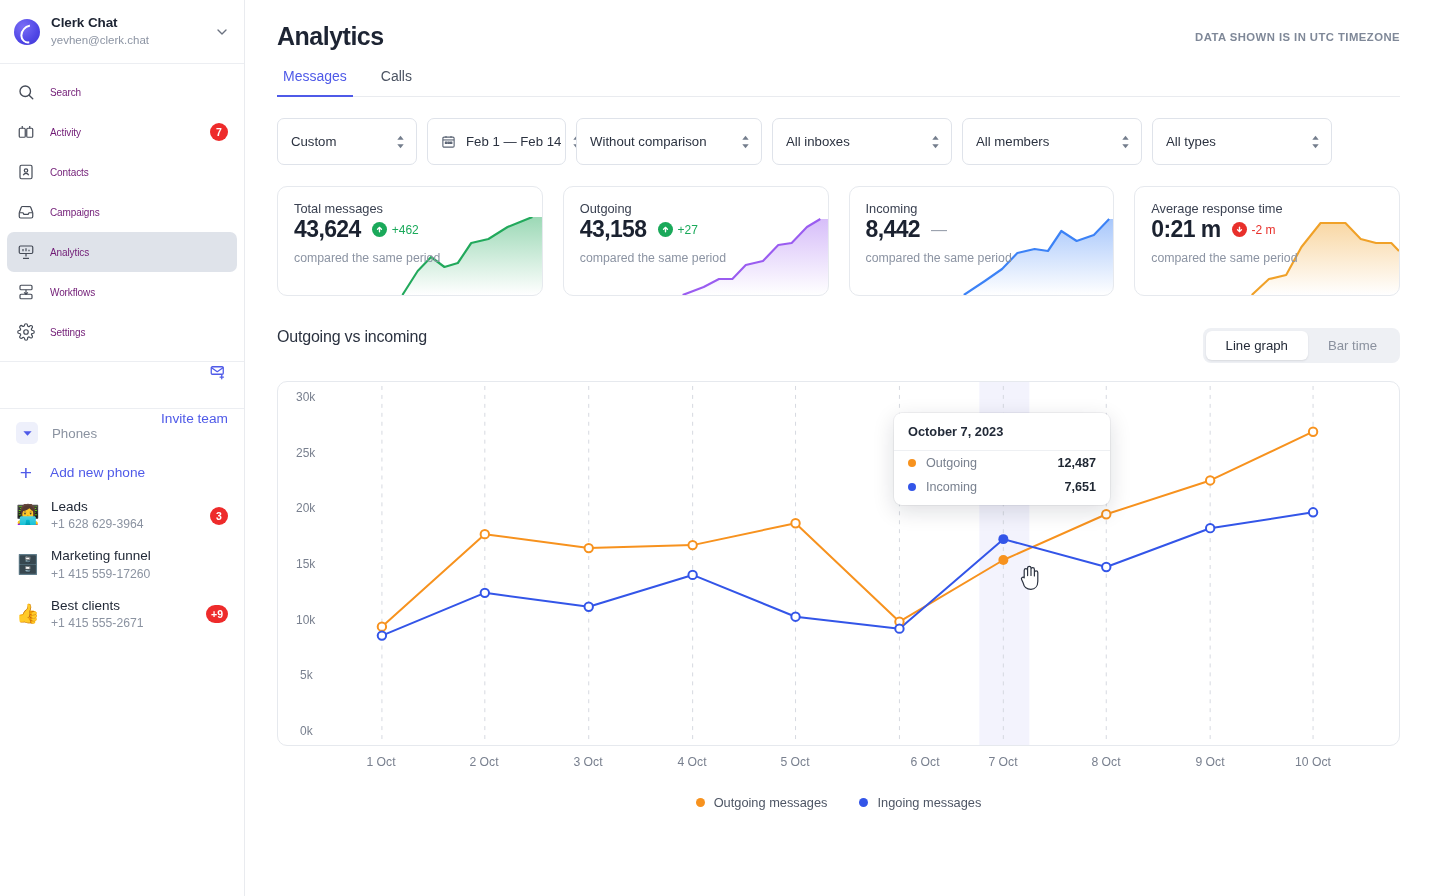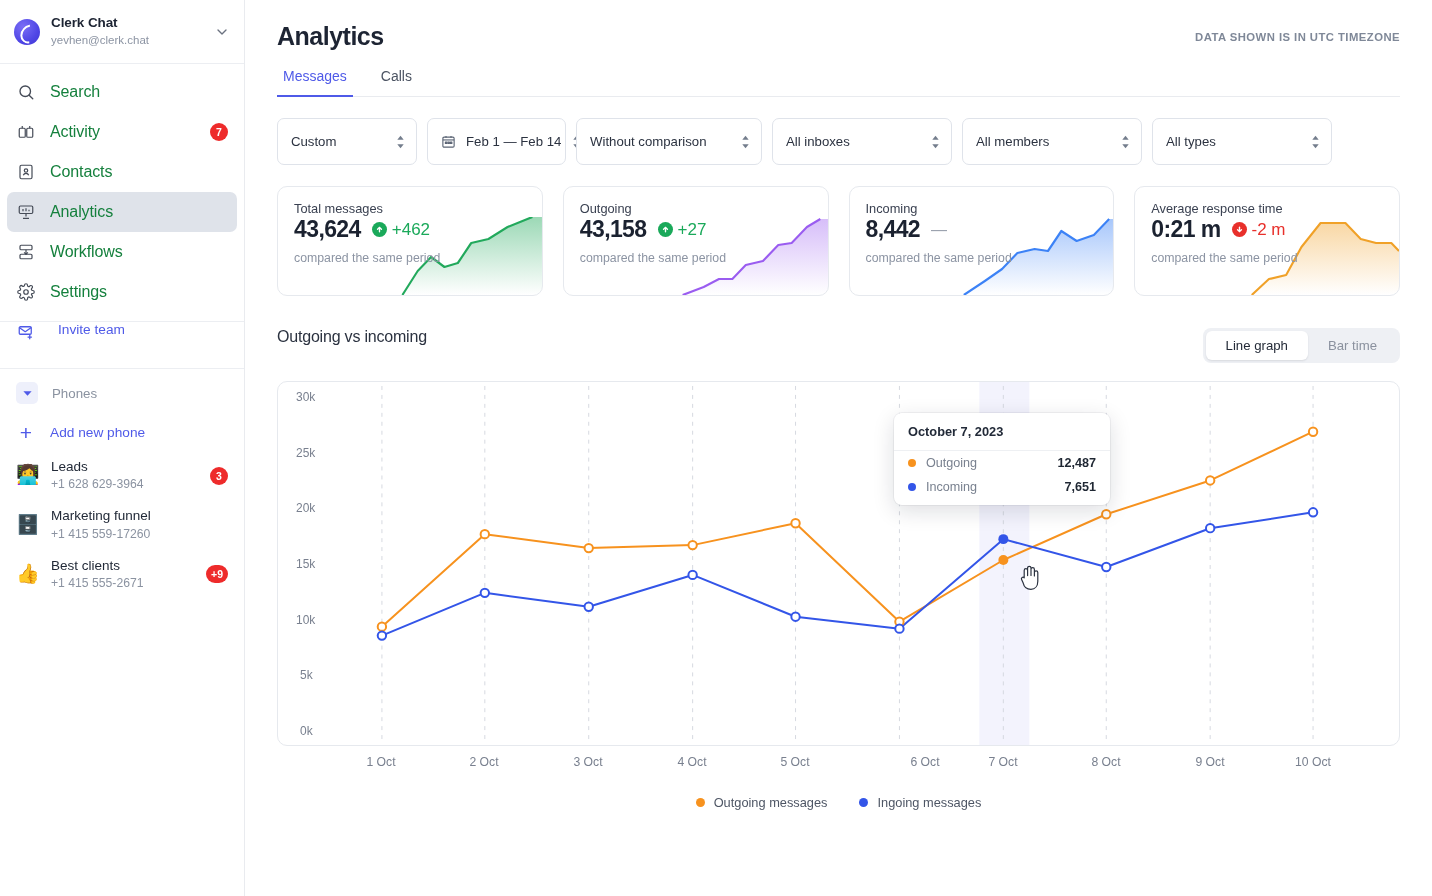--- a/index.html
+++ b/index.html
@@ -43,33 +43,33 @@
   .ws-chev { width: 16px; height: 16px; color: #6b7280; flex: 0 0 16px; }
 
   .nav { padding: 8px 7px 0 7px; }
   .nav-item {
     display: flex; align-items: center; gap: 14px;
     height: 40px; padding: 0 9px; border-radius: 7px;
     cursor: pointer; position: relative;
   }
   .nav-item.active { background: #dfe3ea; }
   .nav-item .ico { width: 20px; height: 20px; flex: 0 0 20px; color: #454b57; display:flex; align-items:center; justify-content:center;}
-  .nav-item .lbl { font-size: 16px; color: #15803d; letter-spacing: -0.1px; }
+  .nav-item .lbl { font-size: 10px; color: #701a75; letter-spacing: -0.1px; }
   .badge {
     margin-left: auto; background: #ee2b2b; color: #fff;
     font-size: 10.5px; font-weight: 700; border-radius: 999px;
     min-width: 18px; height: 18px; display: flex; align-items: center;
     justify-content: center; padding: 0 5px;
   }
 
   .sep { height: 1px; background: #eceef2; margin: 9px 0 0 0; }
 
   .invite {
-    display: flex; align-items: flex-start; gap: 22px;
-    height: 46px; margin: 0 7px; padding: 0 9px; border-radius: 7px; cursor: pointer;
+    display: flex; align-items: flex-end; gap: 29px;
+    height: 46px; margin: 0 7px; padding: 0 9px; border-radius: 7px; cursor: pointer; flex-direction: column;
   }
   .invite .ico { width: 20px; height: 20px; color: #4f5ae8; flex: 0 0 20px; display:flex;align-items:center;justify-content:center;}
   .invite .lbl { font-size: 13.7px; color: #4f5ae8; font-weight: 500; }
 
   .phones-hdr {
     display: flex; align-items: center; gap: 14px;
     height: 40px; margin: 4px 7px 0 7px; padding: 0 9px; cursor: pointer; border-radius:7px;
   }
   .phones-chip {
     width: 22px; height: 22px; border-radius: 5px; background: #eef0fb;
@@ -126,21 +126,21 @@
   .cal-ico { width: 15px; height: 15px; color: #5b6474; flex:0 0 15px; }
 
   .cards { display: flex; gap: 20px; margin-top: 21px; }
   .card {
     flex: 1; height: 110px; border: 1px solid #e6e9ee; border-radius: 10px;
     background: #fff; position: relative; overflow: hidden; padding: 14px 16px;
   }
   .card-title { font-size: 12.8px; color: #3a4151; position: relative; z-index: 2; }
   .card-row { display: flex; align-items: center; gap: 11px; position: relative; z-index: 2; }
   .card-value { font-size: 23px; font-weight: 700; color: #1b2230; letter-spacing: -0.6px; }
-  .delta { display: flex; align-items: center; gap: 5px; font-size: 17px; font-weight: 500; }
+  .delta { display: flex; align-items: center; gap: 5px; font-size: 12px; font-weight: 500; }
   .delta.up { color: #1aa95a; }
   .delta.down { color: #e8302b; }
   .delta.flat { color: #9aa1ad; font-size: 16px; }
   .dot-ico { width: 15px; height: 15px; border-radius: 50%; display: flex; align-items: center; justify-content: center; flex:0 0 15px; }
   .dot-ico.up { background: #1aa95a; }
   .dot-ico.down { background: #e8302b; }
   .card-sub { font-size: 12.3px; color: #8c94a3; margin-top: 8px; position: relative; z-index: 2; }
   .spark { position: absolute; right: 0; bottom: 0; width: 58%; height: 78px; z-index: 1; }
 
   .chart-head { display: flex; margin-top: 32px; }
@@ -232,20 +232,30 @@
         <span class="ico">
           <svg width="18" height="18" viewBox="0 0 24 24" fill="none" stroke="currentColor" stroke-width="1.6" stroke-linejoin="round">
               <rect x="4" y="3" width="16" height="18" rx="2"></rect>
               <circle cx="12" cy="10" r="2.3"></circle>
               <path d="M8.4 16.4c.6-1.7 2-2.6 3.6-2.6s3 .9 3.6 2.6"></path>
             </svg>
         </span>
         <span class="lbl">Contacts</span>
       </div>
 
+      <div class="nav-item">
+        <span class="ico">
+          <svg width="18" height="18" viewBox="0 0 24 24" fill="none" stroke="currentColor" stroke-width="1.6" stroke-linejoin="round">
+              <path d="M3 13v5a2 2 0 0 0 2 2h14a2 2 0 0 0 2-2v-5"></path>
+              <path d="M3 13l2.6-7A2 2 0 0 1 7.5 4.7h9A2 2 0 0 1 18.4 6L21 13"></path>
+              <path d="M3 13h5l1.2 2.2h5.6L16 13h5"></path>
+            </svg>
+        </span>
+        <span class="lbl">Campaigns</span>
+      </div>
 
       <div class="nav-item active">
         <span class="ico">
           <svg width="18" height="18" viewBox="0 0 24 24" fill="none" stroke="currentColor" stroke-width="1.6" stroke-linejoin="round">
               <rect x="3" y="4" width="18" height="10" rx="1.6"></rect>
               <line x1="12" y1="14" x2="12" y2="18"></line>
               <line x1="8" y1="20.5" x2="16" y2="20.5"></line>
               <line x1="8" y1="8" x2="8" y2="11"></line>
               <line x1="12" y1="7" x2="12" y2="11"></line>
               <line x1="16" y1="9" x2="16" y2="11"></line>

